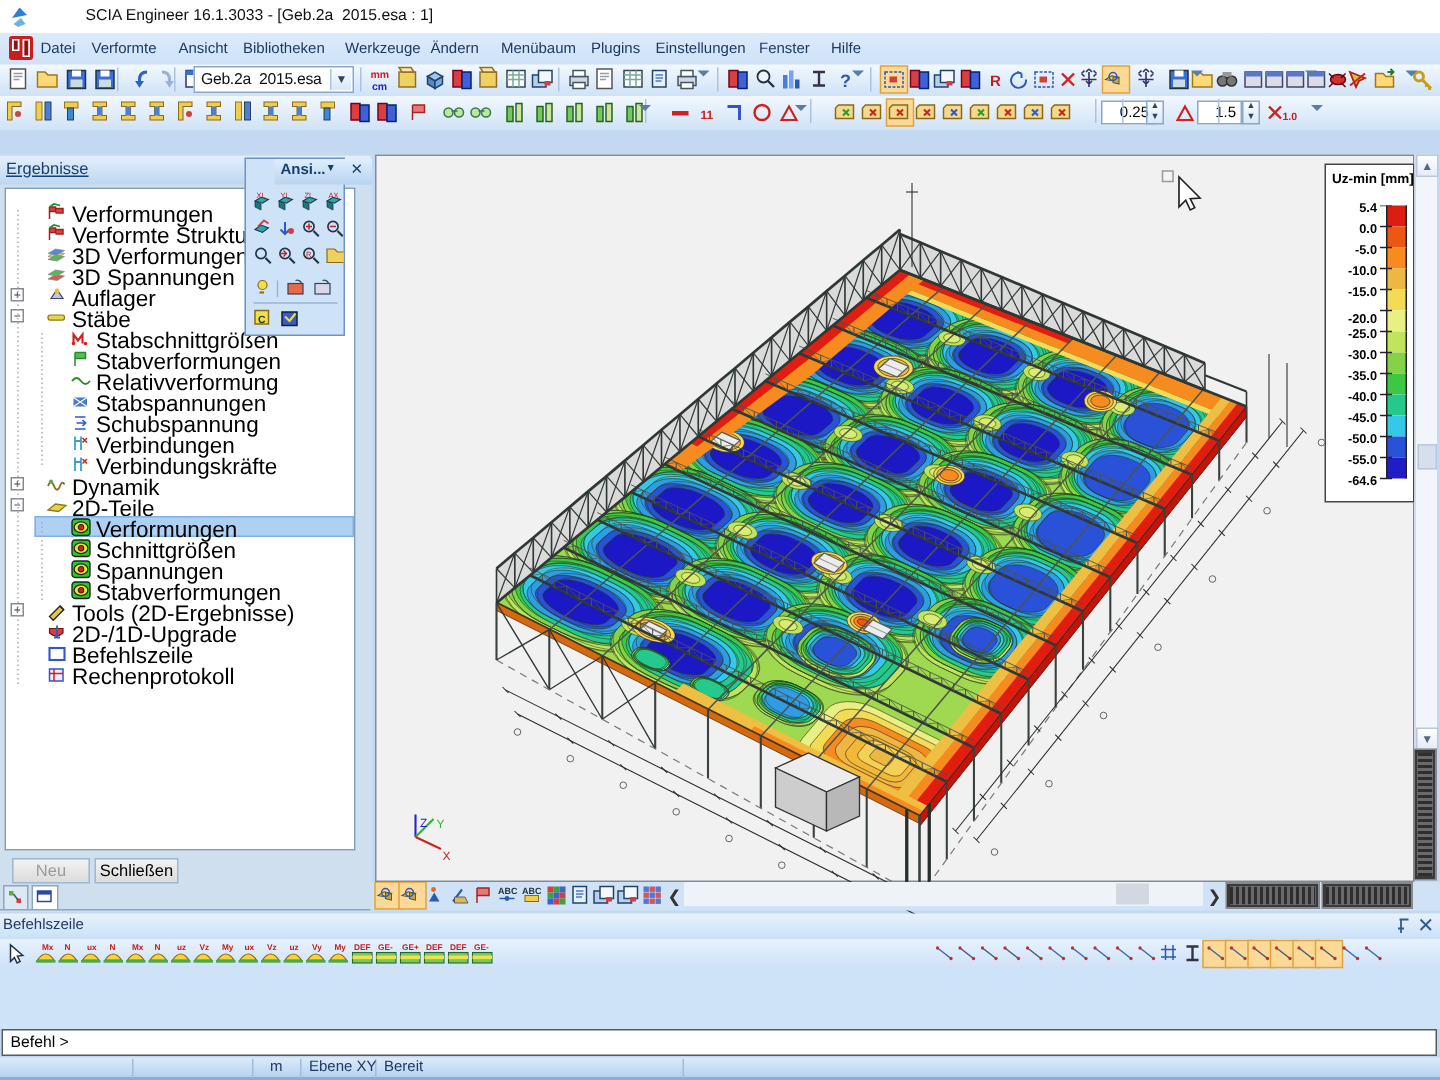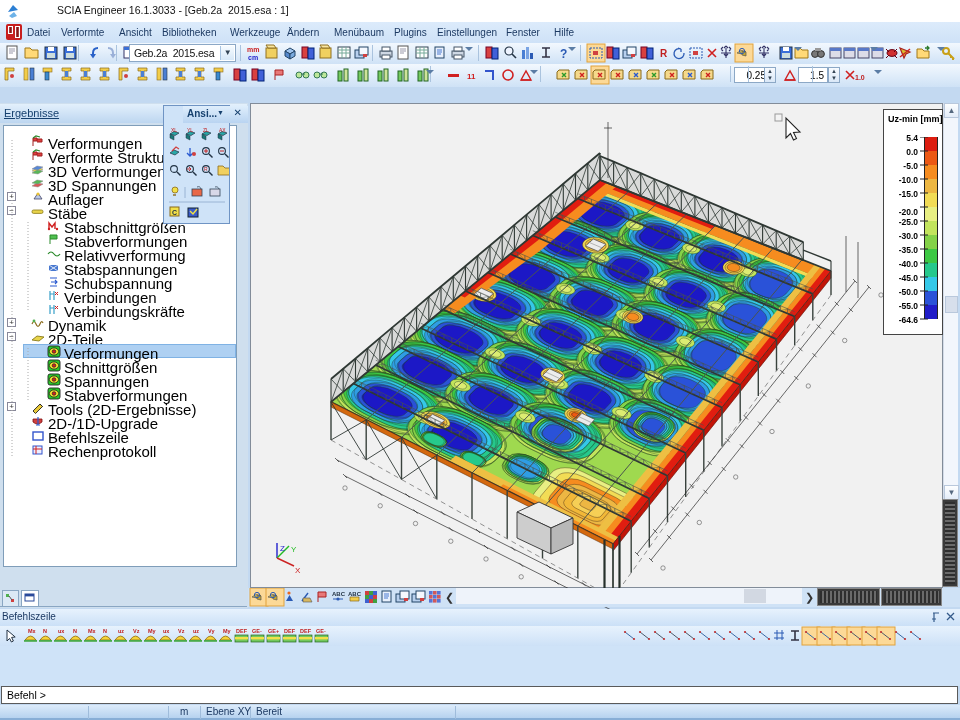--- a/index.html
+++ b/index.html
@@ -425,20 +425,24 @@
       <svg class="abs" style="left:27px;top:317px" width="14" height="13">
         <rect x="2" y="3" width="9" height="8" fill="#eef" stroke="#3355cc" stroke-width="1"></rect>
         <path d="M2 6 h9 M5 3 v8" stroke="#d02020" stroke-width="1"></path>
       </svg>
       <div class="trow" style="left:44px;top:317px">Rechenprotokoll</div>
 <svg class="abs" style="left:0;top:0" width="234" height="442">
 <path d="M8 14 V330" stroke="#aaa" stroke-width="1" stroke-dasharray="1 2"></path>
 <path d="M24 96 V185" stroke="#aaa" stroke-width="1" stroke-dasharray="1 2"></path>
 <path d="M24 222 V275" stroke="#aaa" stroke-width="1" stroke-dasharray="1 2"></path>
 </svg>
+</div>
+<div id="pbtns" class="abs">
+<div class="pbtn" style="left:8px;width:52px;color:#9a9a9a">Neu</div>
+<div class="pbtn" style="left:63px;width:56px;color:#000">Schließen</div>
 </div>
 <div id="ptabs" class="abs">
 <div class="ptab" style="left:2px;width:17px"><svg width="15" height="14">
           <path d="M3 3 h3 v3 h-3 z" fill="#50b050"></path>
           <path d="M8 8 h3 v3 h-3 z" fill="#d04040"></path>
           <path d="M6 5 l3 4" stroke="#555"></path>
         </svg></div>
 <div class="ptab act" style="left:21px;width:18px"><svg width="16" height="14">
           <rect x="3" y="3" width="9" height="7" fill="#fff" stroke="#2a4a9a"></rect>
           <rect x="3" y="3" width="9" height="2.4" fill="#2a4a9a"></rect>

